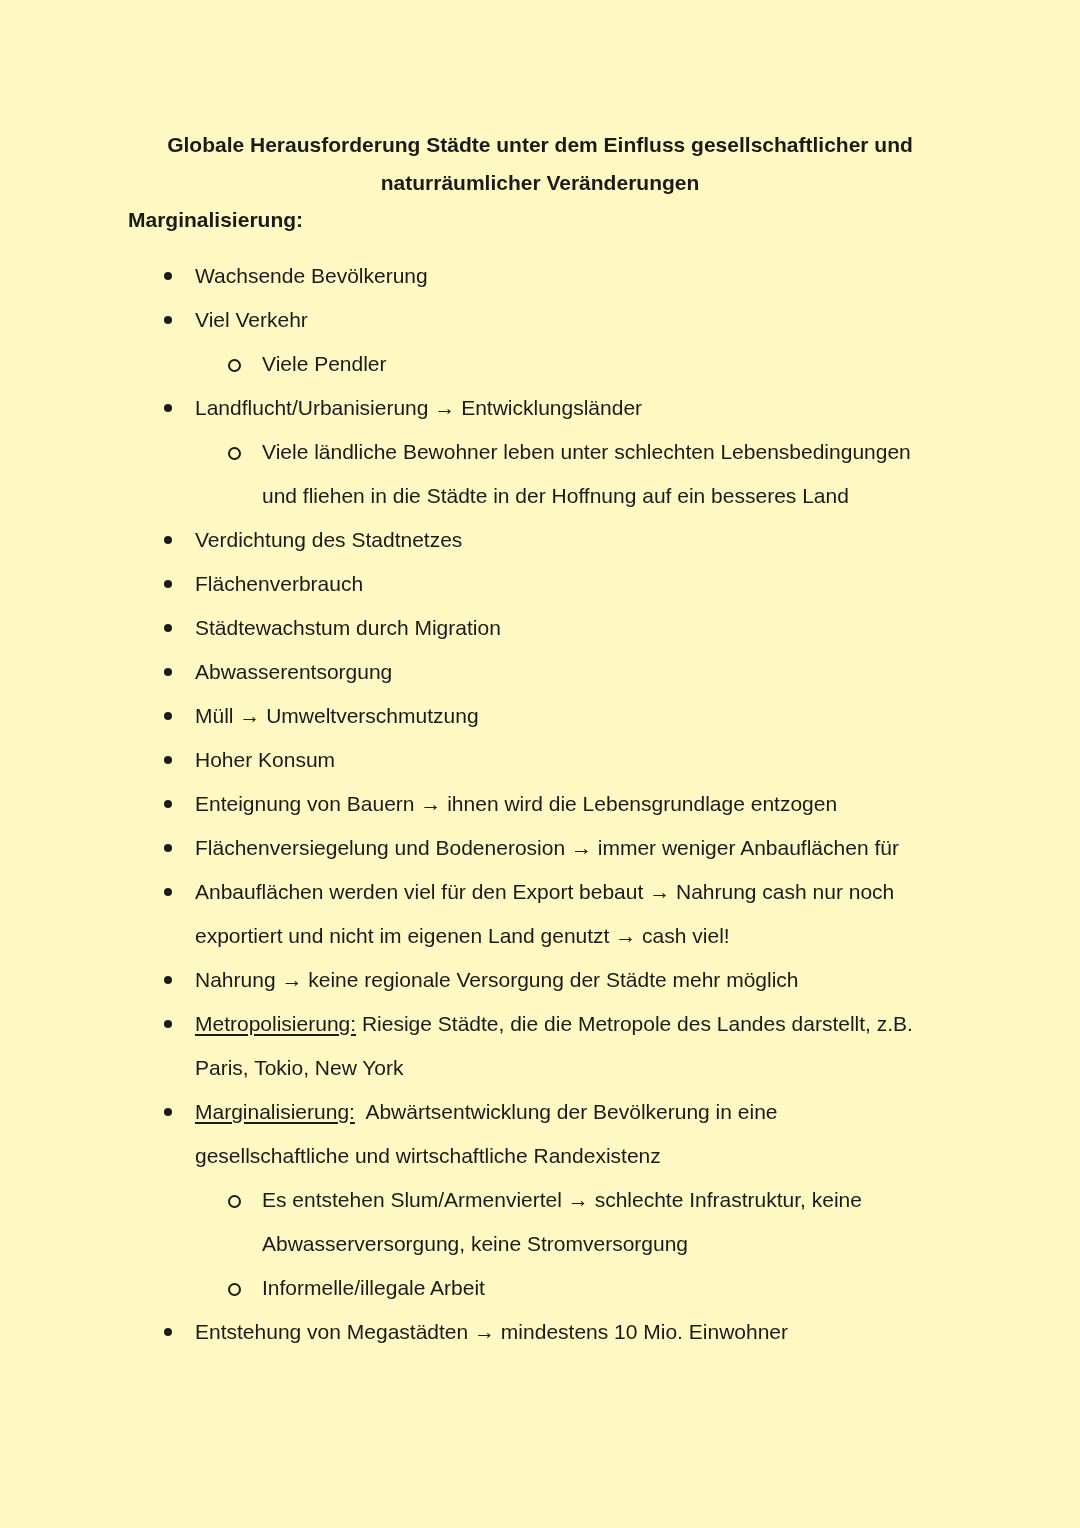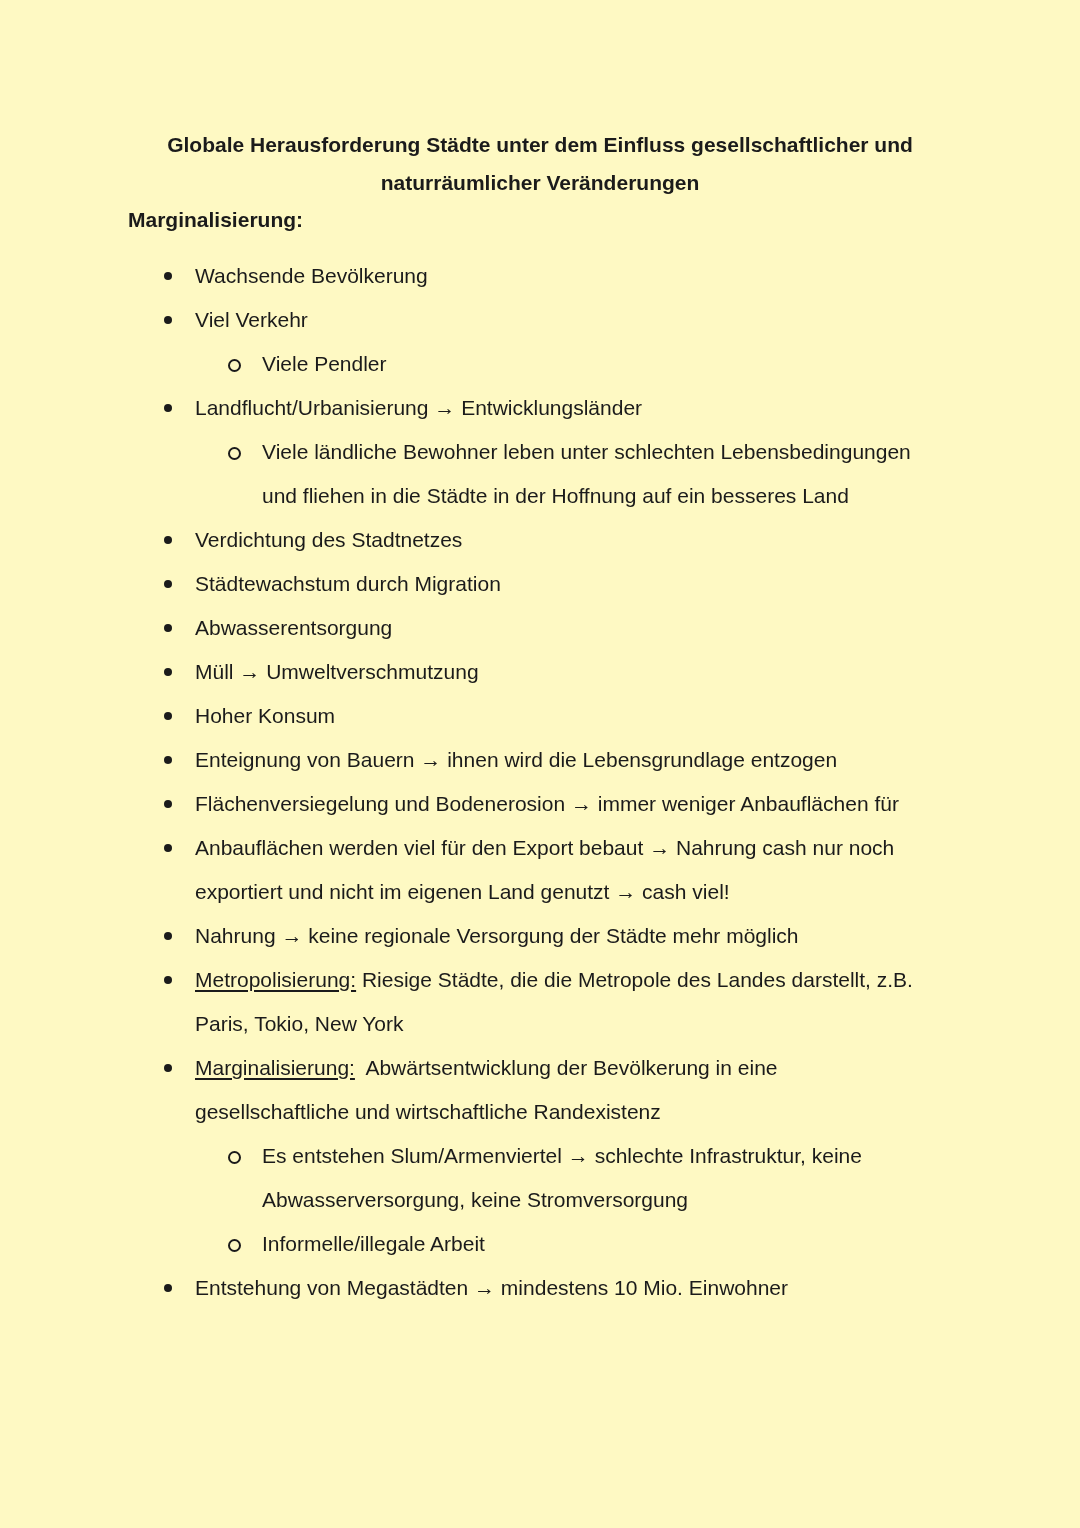--- a/index.html
+++ b/index.html
@@ -124,20 +124,26 @@
       </div>
     </div>
 
     <div class="li l1">
       <span class="marker disc"></span>
       <div class="txt">
           <div class="line">Verdichtung des Stadtnetzes</div>
         </div>
     </div>
 
+    <div class="li l1">
+      <span class="marker disc"></span>
+      <div class="txt">
+          <div class="line">Flächenverbrauch</div>
+        </div>
+    </div>
 
     <div class="li l1">
       <span class="marker disc"></span>
       <div class="txt">
           <div class="line">Städtewachstum durch Migration</div>
         </div>
     </div>
 
     <div class="li l1">
       <span class="marker disc"></span>

